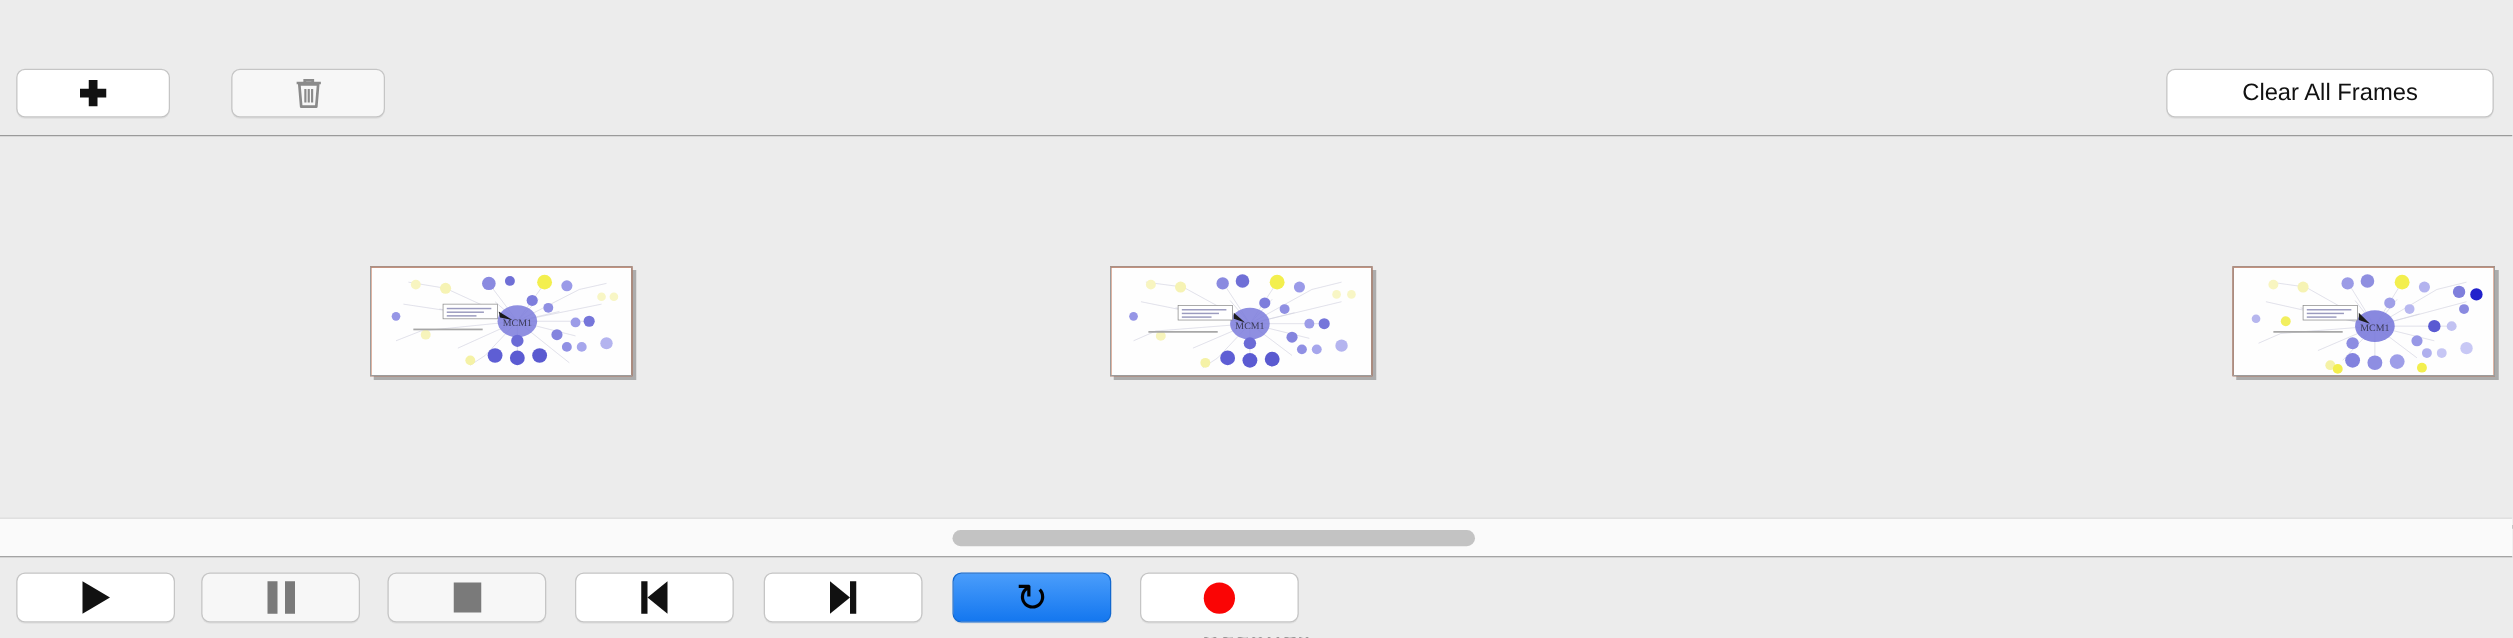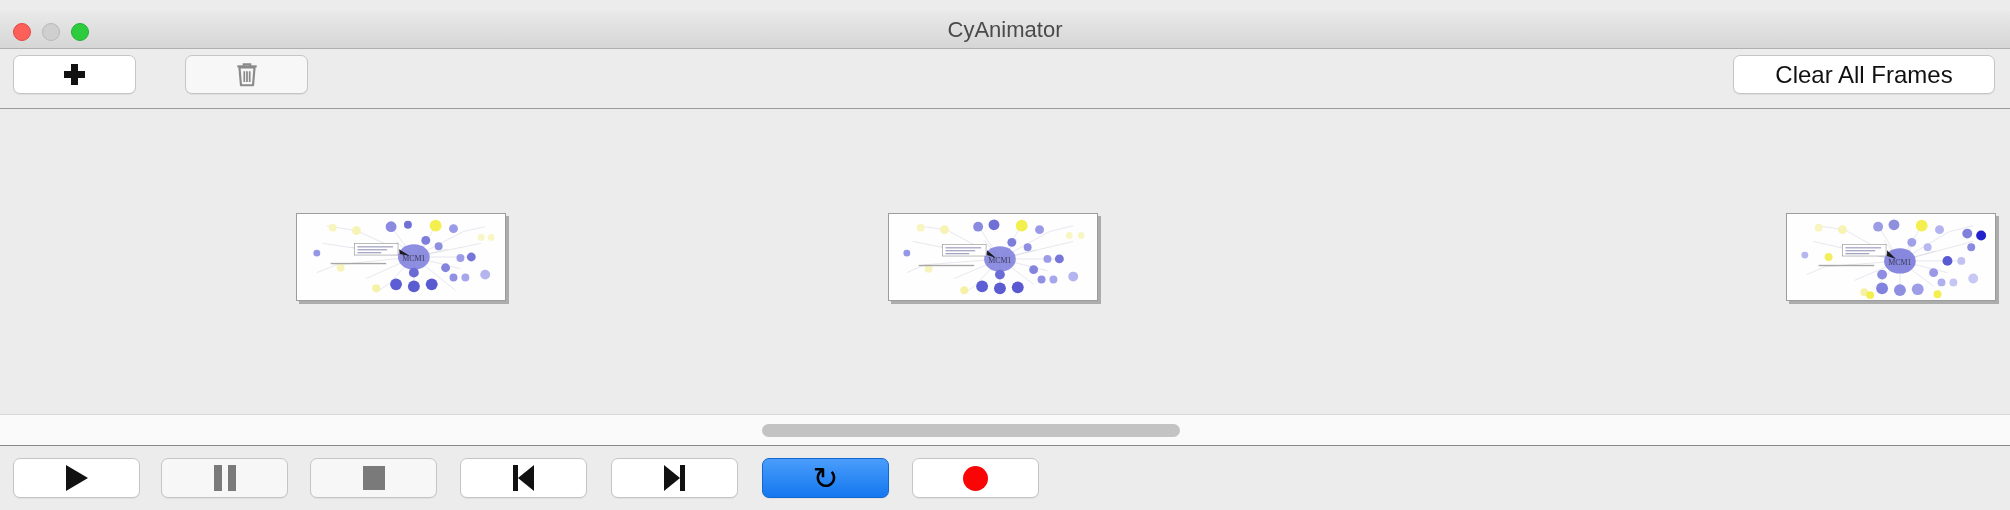--- a/index.html
+++ b/index.html
@@ -60,21 +60,21 @@
     border-radius: 7px;
     background: #ffffff;
     display: flex; align-items: center; justify-content: center;
     font-size: 23px; color: #111;
     box-shadow: 0 1px 0 rgba(0,0,0,0.06);
     cursor: pointer;
   }
   .btn.disabled { background: #f7f7f7; color: #8a8a8a; }
   .btn-add    { left: 13px;  top: 55px; width: 123px; height: 39px; }
   .btn-delete { left: 185px; top: 55px; width: 123px; height: 39px; }
-  .btn-clear  { left: 1733px; top: 55px; width: 262px; height: 39px; font-size: 24px; }
+  .btn-clear  { left: 1733px; top: 55px; width: 262px; height: 39px; font-size: 19px; }
 
   .plus { position: relative; width: 21px; height: 21px; }
   .plus::before, .plus::after { content:""; position:absolute; background:#111; }
   .plus::before { left: 7px; top: 0; width: 7px; height: 21px; }
   .plus::after  { left: 0; top: 7px; width: 21px; height: 7px; }
 
   
   .timeline {
     position: absolute; left: 0; top: 110px; width: 2010px; height: 304px;
     background: #ececec;
@@ -167,28 +167,20 @@
   .ico-next b { display:block; width: 5px; height: 26px; background:#111; }
   .ico-loop { font-size: 31px; line-height: 31px; color: #000; font-weight: 500; }
   .ico-record { width: 25px; height: 25px; border-radius: 50%; background: #fa0505; }
 </style>
 </head>
 <body>
 
 <div id="root">
 
 
-  <div class="titlebar">
-    <div class="traffic">
-      <div class="light red"></div>
-      <div class="light yellow"></div>
-      <div class="light green"></div>
-    </div>
-    <div class="win-title">CyAnimator</div>
-  </div>
 
   <div class="toolbar"></div>
 
   <div class="btn btn-add">
     <span class="plus"></span>
   </div>
 
   <div class="btn btn-delete disabled">
     <svg width="26" height="28" viewBox="0 0 24 26">
       <path d="M3 5 h18" stroke="#8a8a8a" stroke-width="2" fill="none"></path>

